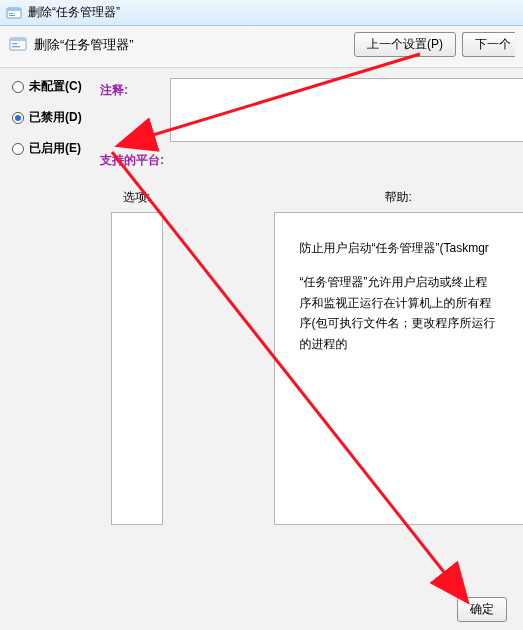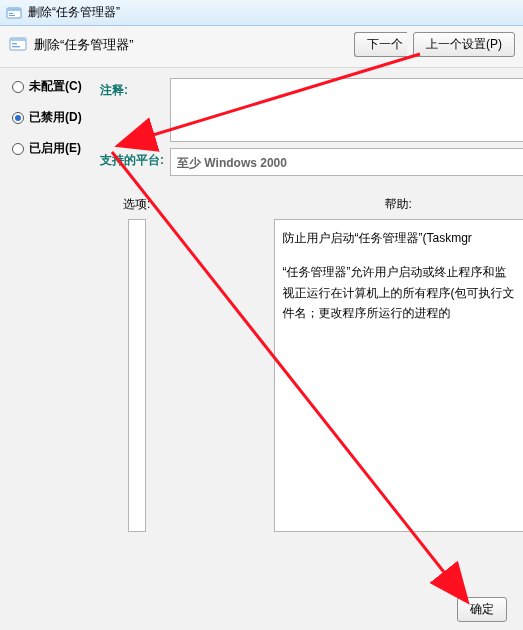--- a/index.html
+++ b/index.html
@@ -89,21 +89,21 @@
     border-radius: 50%;
   }
   .fields {
     flex: 1;
     padding-right: 0;
   }
   .field-row { display: flex; margin-bottom: 6px; }
   .field-label {
     width: 70px;
     padding-top: 4px;
-    color: #0f766e;
+    color: #a21caf;
   }
   .field-box {
     flex: 1;
     background: #fff;
     border: 1px solid #b5b5b5;
     border-right: none;
     height: 64px;
     padding: 4px 6px;
   }
   .field-box.short {
@@ -121,21 +121,21 @@
     display: flex;
     flex-direction: column;
     min-width: 0;
     align-items: center;
   }
   .col-label { margin-bottom: 6px; }
   .panel {
     flex: 1;
     background: #fff;
     border: 1px solid #b5b5b5;
-    padding: 8px;
+    padding: 25px;
     font-size: 12px;
     line-height: 1.7;
     overflow: hidden;
   }
   .panel.right { border-right: none; }
   .panel p { margin: 0 0 14px 0; }
   .footer {
     position: absolute;
     right: 8px; bottom: 0;
     padding: 8px;
@@ -168,22 +168,22 @@
   <span class="header-icon">
     <svg width="18" height="18" viewBox="0 0 18 18">
       <rect x="1" y="2" width="16" height="12" rx="1" fill="#fff" stroke="#7aa7d4"></rect>
       <rect x="1" y="2" width="16" height="3" fill="#a9cceb"></rect>
       <rect x="3" y="7" width="5" height="1.4" fill="#7aa7d4"></rect>
       <rect x="3" y="10" width="8" height="1.4" fill="#7aa7d4"></rect>
     </svg>
   </span>
   <span class="header-title">删除“任务管理器”</span>
   <span class="header-spacer"></span>
+  <button class="btn">上一个设置(P)</button>
   <button class="btn cut">下一个</button>
-  <button class="btn">上一个设置(P)</button>
 </div>
 
 <div class="body">
   <div class="radios">
     <div class="radio-row">
       <span class="radio-dot"></span>
       <span>未配置(C)</span>
     </div>
     <div class="radio-row">
       <span class="radio-dot checked"></span>
@@ -194,21 +194,20 @@
       <span>已启用(E)</span>
     </div>
   </div>
   <div class="fields">
     <div class="field-row">
       <div class="field-label">注释:</div>
       <div class="field-box"></div>
     </div>
     <div class="field-row">
       <div class="field-label">支持的平台:</div>
-      <div class="field-box short">至少 Windows 2000</div>
     </div>
   </div>
 </div>
 
 <div class="lower lower-wrap">
   <div class="col">
     <div class="col-label">选项:</div>
     <div class="panel"></div>
   </div>
   <div class="col">

